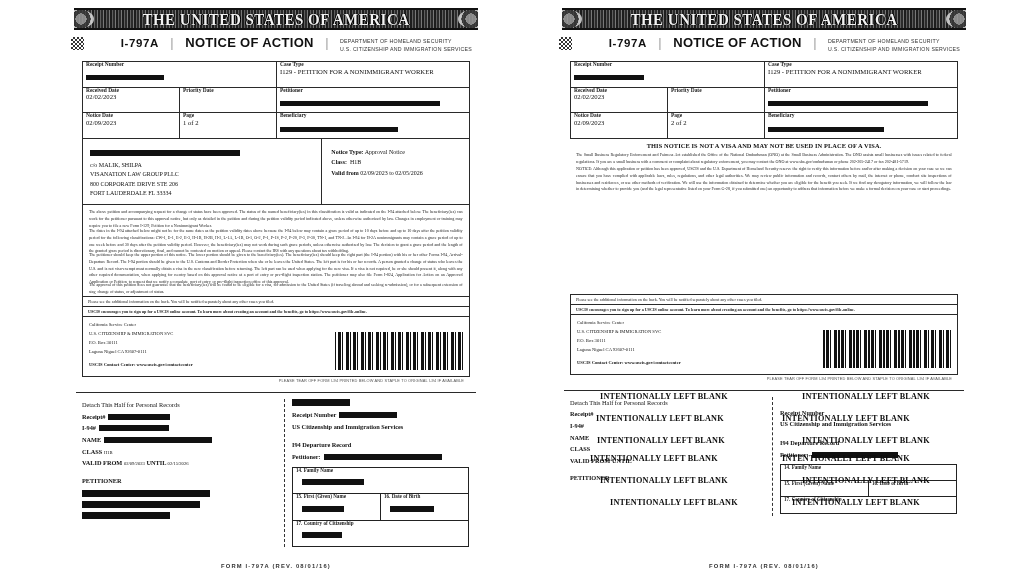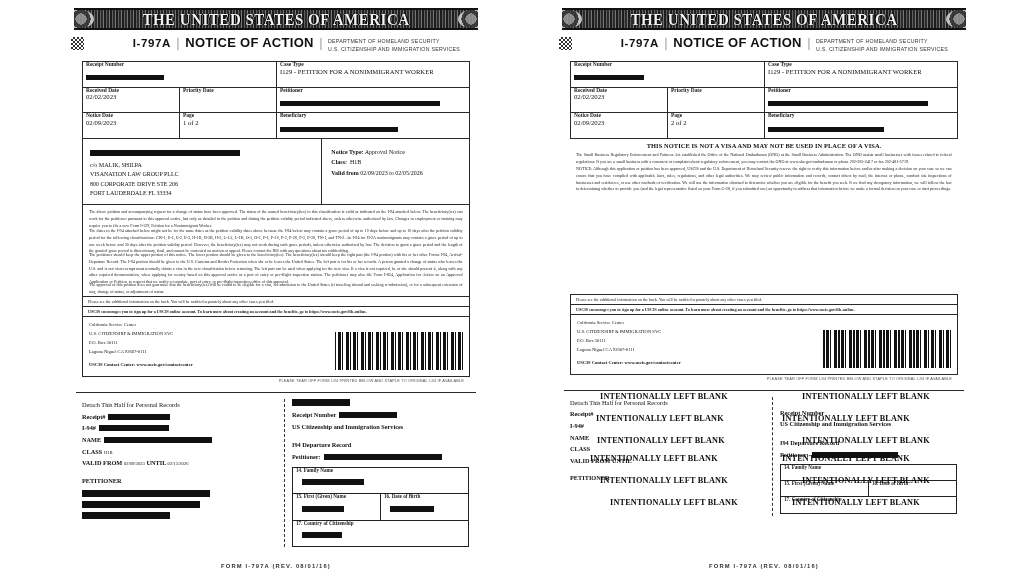--- a/index.html
+++ b/index.html
@@ -46,21 +46,21 @@
     font-size: 15px;
     letter-spacing: .5px;
     color: #f2f2f2;
     text-shadow: 0 0 1px #000, 1px 0 0 #000, -1px 0 0 #000;
     white-space: nowrap;
     transform: scaleY(1.15);
   }
 
   .subhead {
     display: flex; align-items: baseline; justify-content: center;
-    gap: 6px; margin-top: 5px; padding: 0 14px;
+    gap: 12px; margin-top: 5px; padding: 0 14px;
   }
   .subhead .form-no {
     font-family: "Liberation Sans", sans-serif;
     font-weight: bold; font-size: 11.5px; letter-spacing: .6px; color: #111;
   }
   .subhead .bar { color:#555; font-size: 12px; }
   .subhead .noa {
     font-family: "Liberation Sans", sans-serif;
     font-weight: bold; font-size: 13px; letter-spacing: .3px; color: #111;
   }

